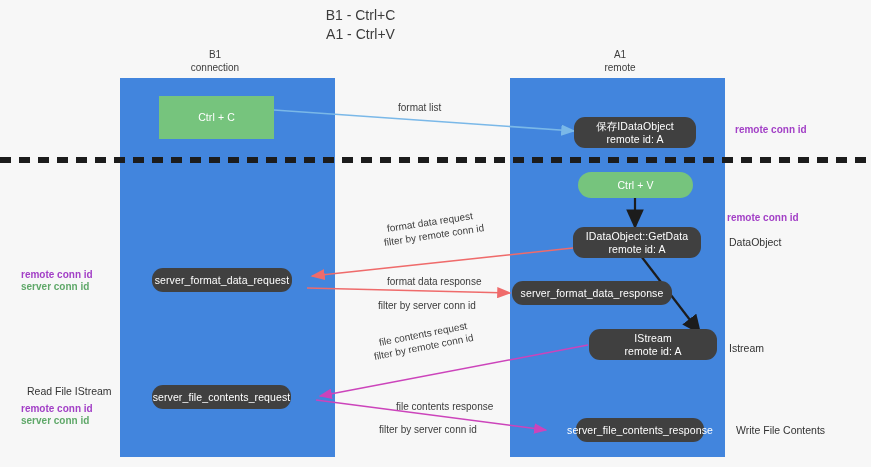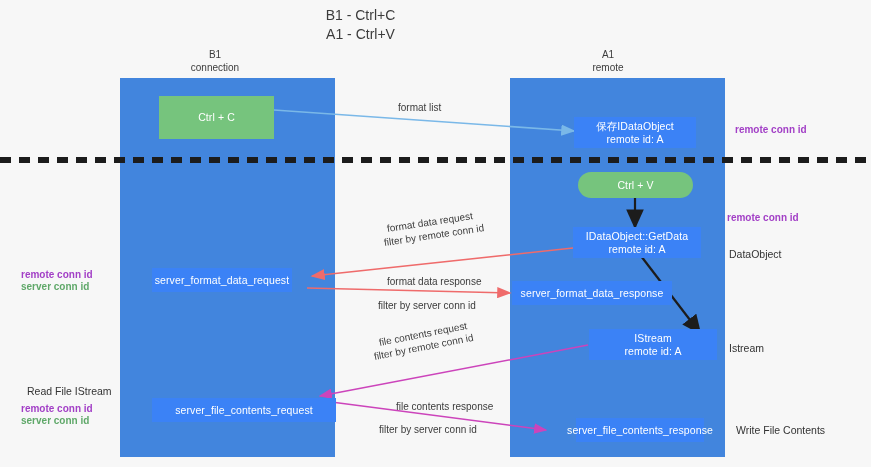--- a/index.html
+++ b/index.html
@@ -48,21 +48,21 @@
     flex-direction: column;
     align-items: center;
     justify-content: center;
     color: #ffffff;
     font-size: 10.5px;
     line-height: 13px;
     text-align: center;
     letter-spacing: 0.1px;
   }
   .box.green { background: #76c47d; }
-  .box.orange { background: #3b82f6; }
+  .box.orange { background: #404040; border-radius: 11px; }
   .box .l2 { font-size: 10.5px; }
   
   .lbl {
     position: absolute;
     font-size: 10px;
     color: #3c3c3c;
     line-height: 13px;
     white-space: nowrap;
   }
   .lbl.purple { color: #a23fc6; font-weight: bold; }
@@ -97,21 +97,21 @@
 
   <div class="title">
     <div>B1 - Ctrl+C</div>
     <div>A1 - Ctrl+V</div>
   </div>
 
   <div class="col-head" style="left:135px; top:48px;">
     <div>B1</div>
     <div>connection</div>
   </div>
-  <div class="col-head" style="left:528px; top:48px;">
+  <div class="col-head" style="left:540px; top:48px;">
     <div>A1</div>
     <div>remote</div>
   </div>
 
   <div class="lane" style="left:120px; top:78px; width:215px; height:379px;"></div>
   <div class="lane" style="left:510px; top:78px; width:215px; height:379px;"></div>
 
   <svg class="arrows">
     <defs>
       <marker id="ah-blue" markerWidth="9" markerHeight="7" refX="8" refY="3.5" orient="auto">
@@ -169,21 +169,21 @@
 
   <div class="box orange" style="left:512px; top:281px; width:160px; height:24px;">
     <span>server_format_data_response</span>
   </div>
 
   <div class="box orange" style="left:589px; top:329px; width:128px; height:31px;">
     <span>IStream</span>
     <span class="l2">remote id: A</span>
   </div>
 
-  <div class="box orange" style="left:152px; top:385px; width:184px; height:24px;margin-top:13px;">
+  <div class="box orange" style="left:152px; top:385px; width:139px; height:24px;">
     <span>server_file_contents_request</span>
   </div>
 
   <div class="box orange" style="left:576px; top:418px; width:128px; height:24px;">
     <span>server_file_contents_response</span>
   </div>
 
   <div class="lbl" style="left:398px; top:101px;">format list</div>
 
   <div class="lbl rot-a" style="left:387px; top:222px;">format data request</div>
@@ -203,21 +203,21 @@
 
   <div class="lbl" style="left:396px; top:400px;">file contents response</div>
   <div class="lbl" style="left:379px; top:423px;">
     <span>filter by </span><span class="pink" style="position:static;">server conn id</span>
   </div>
 
   <div class="lbl purple" style="left:735px; top:123px;">remote conn id</div>
 
   <div class="lbl purple" style="left:727px; top:211px;">remote conn id</div>
 
-  <div class="lbl rt" style="left:729px; top:248px;">DataObject</div>
+  <div class="lbl rt" style="left:729px; top:236px;">DataObject</div>
 
   <div class="lbl rt" style="left:729px; top:342px;">Istream</div>
 
   <div class="lbl rt" style="left:736px; top:424px;">Write File Contents</div>
 
   <div class="lbl purple" style="left:21px; top:268px;">remote conn id</div>
   <div class="lbl green" style="left:21px; top:280px;">server conn id</div>
 
   <div class="lbl rt" style="left:27px; top:385px;">Read File IStream</div>
   <div class="lbl purple" style="left:21px; top:402px;">remote conn id</div>

